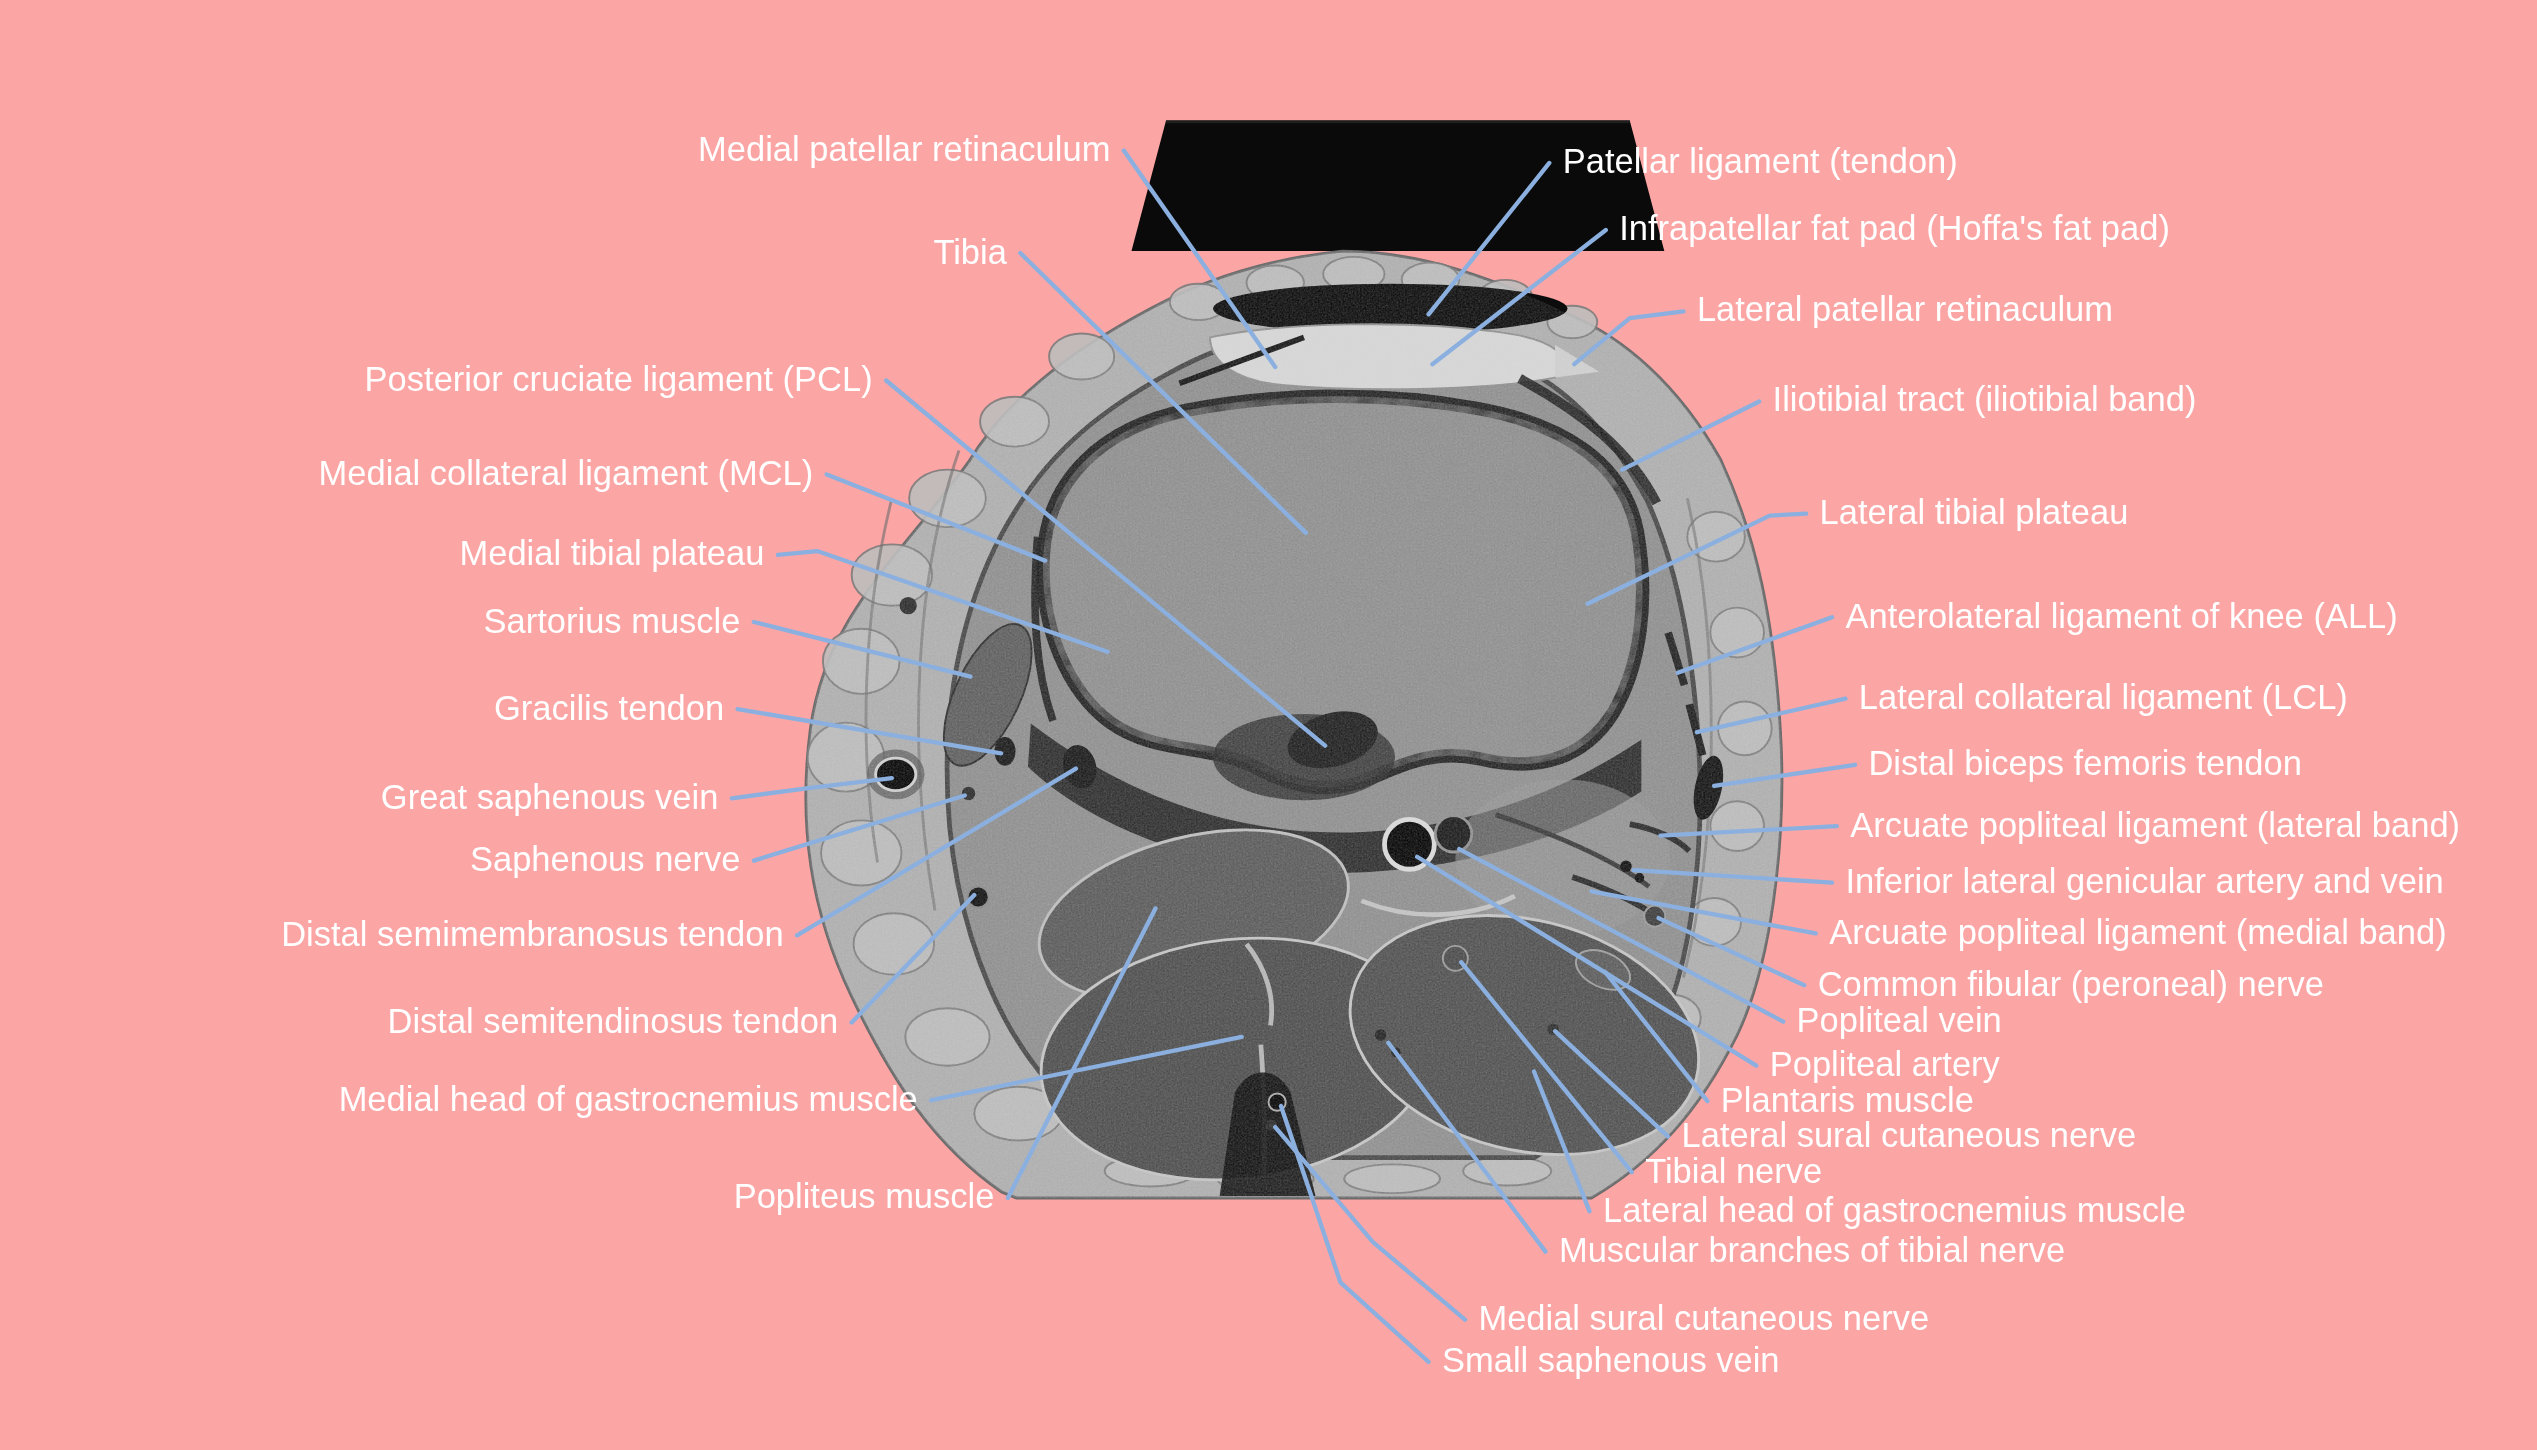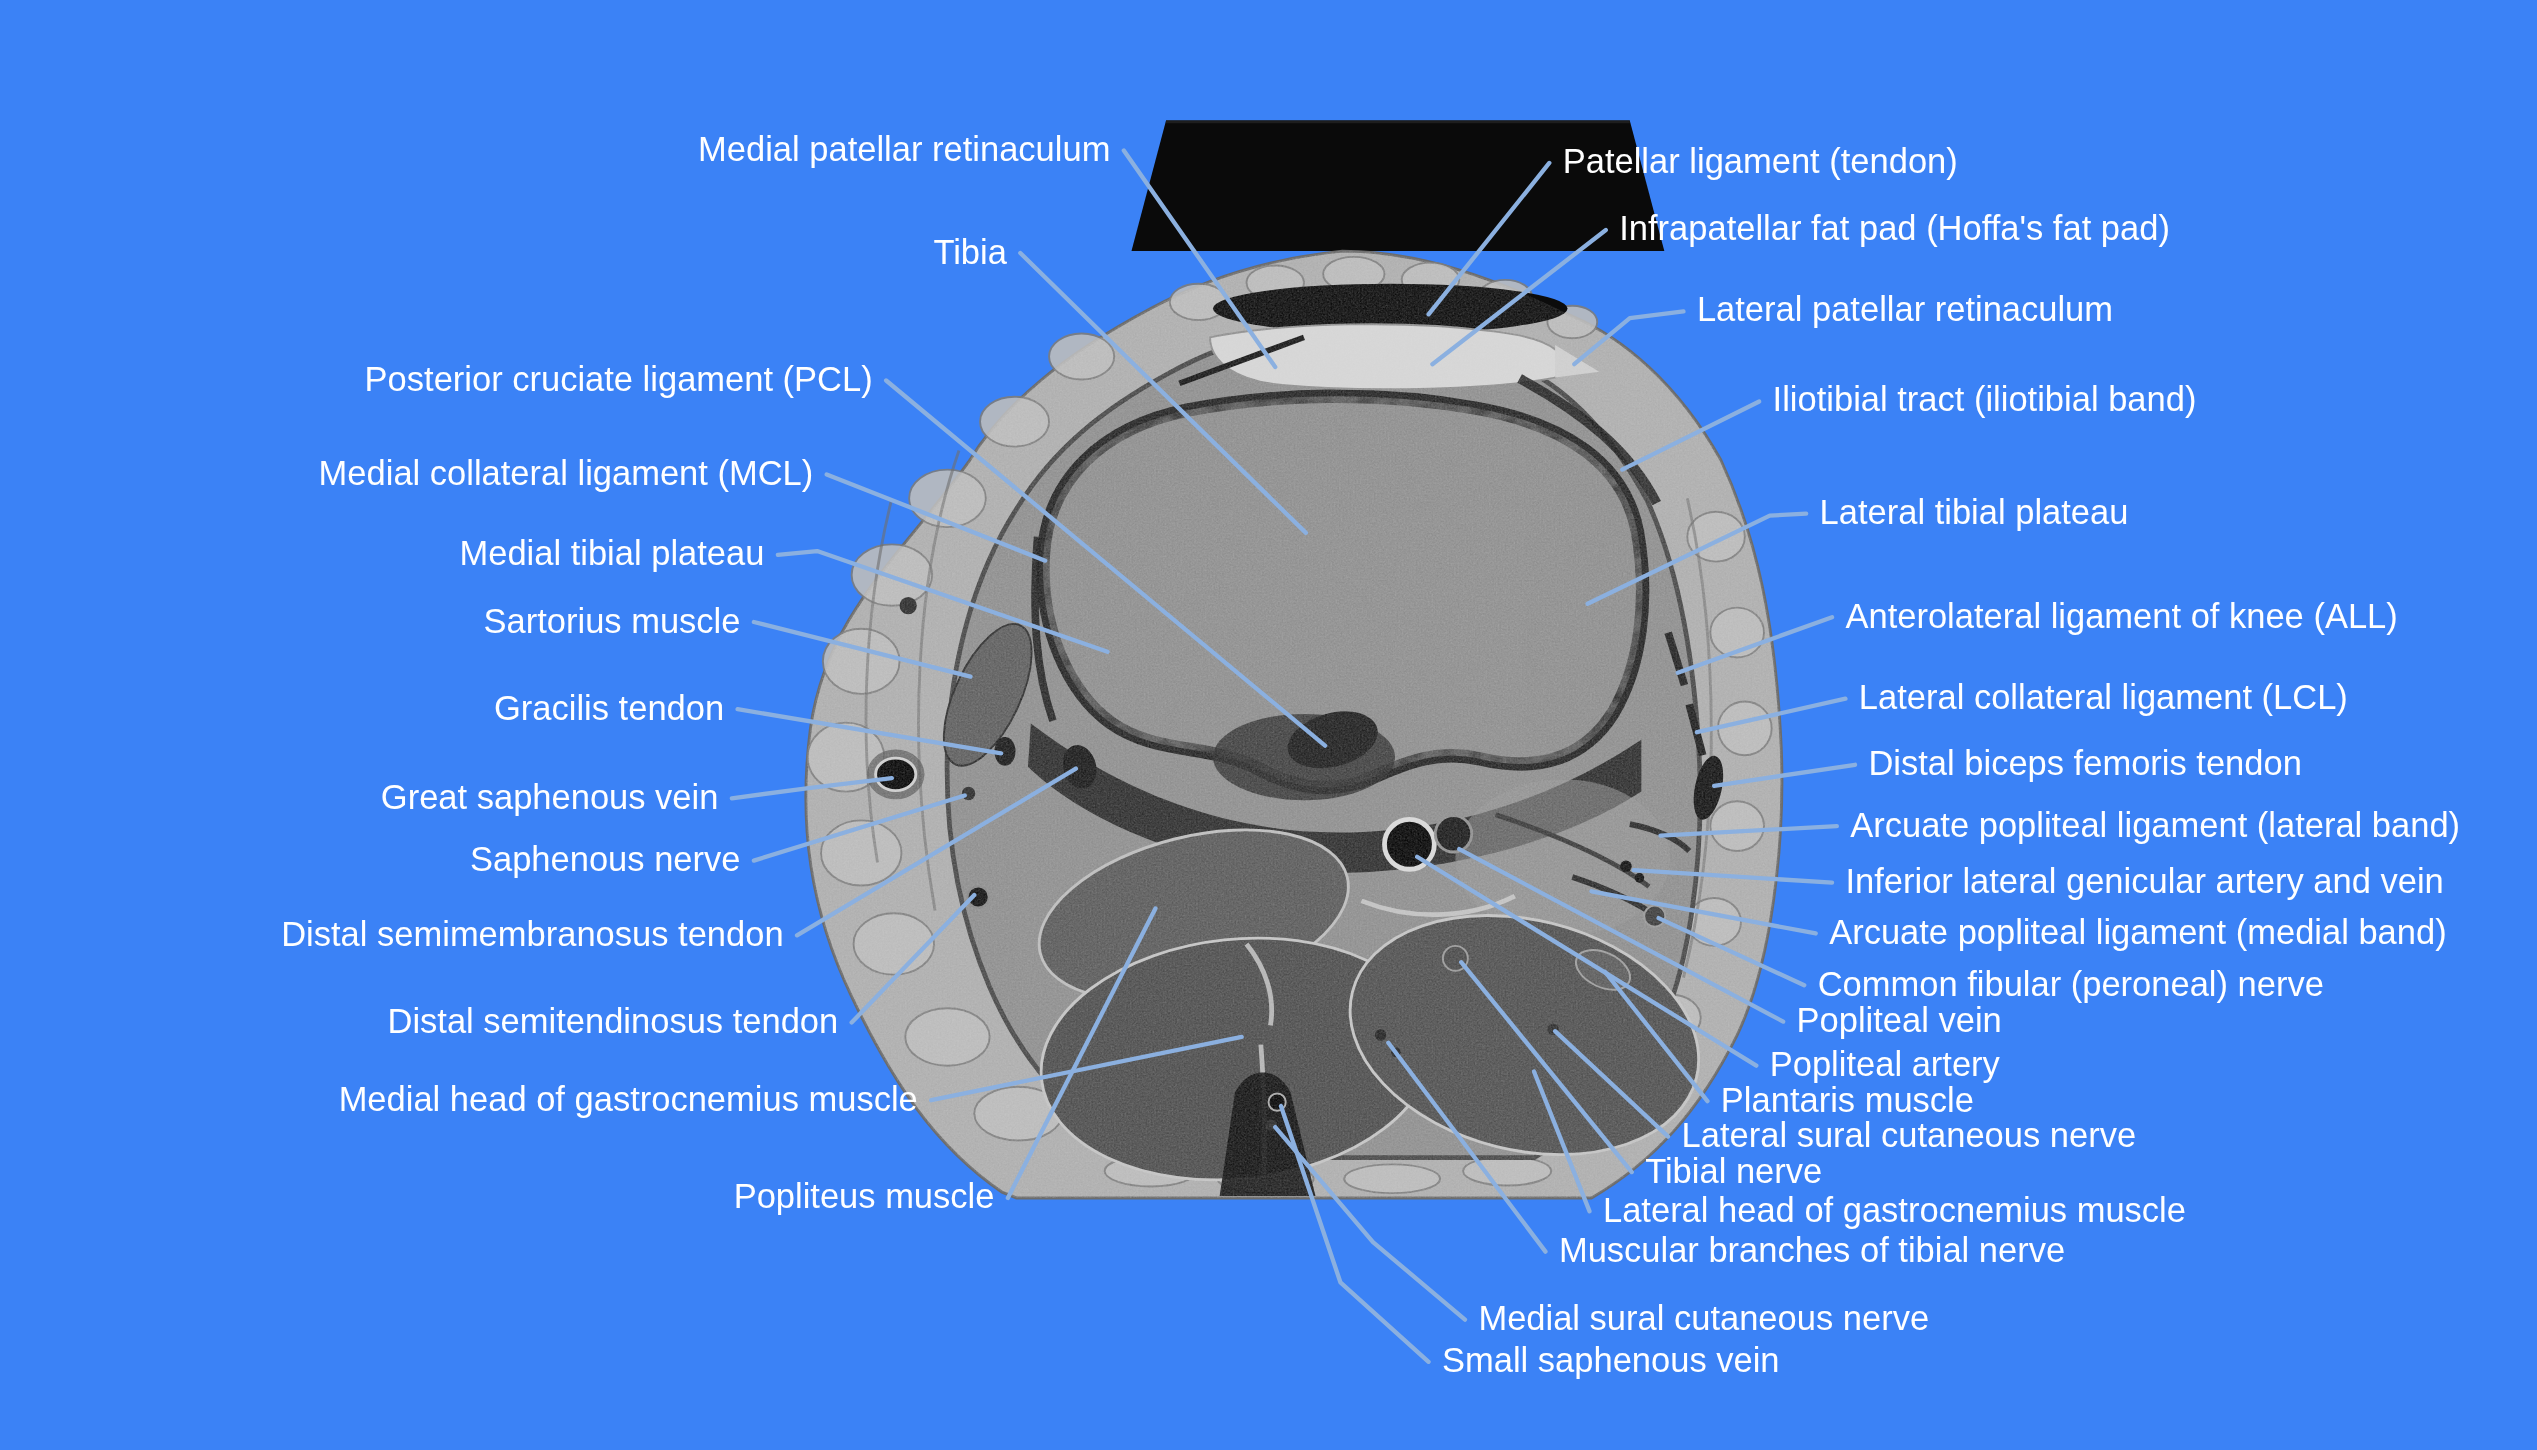--- a/index.html
+++ b/index.html
@@ -6,21 +6,21 @@
   #stage{position:relative;width:2538px;height:1450px;background:#000;overflow:hidden;}
   svg{position:absolute;left:0;top:0;}
   .lbl{font-family:"Liberation Sans", sans-serif;font-size:36px;fill:#ffffff;}
   .lbl.left{text-anchor:end;}
   .lbl.right{text-anchor:start;}
   .leader{fill:none;stroke-width:4.5;stroke-linecap:round;stroke-linejoin:round;}
 </style>
 </head>
 <body>
 
-<div id="stage" style="background: #3b82f6;">
+<div id="stage" style="background: #fca5a5;">
 <svg id="scene" width="2538" height="1450" viewBox="0 0 2647 1513" xmlns="http://www.w3.org/2000/svg">
   <defs>
     <filter id="trabecular" x="-10%" y="-10%" width="120%" height="120%">
       <feTurbulence type="fractalNoise" baseFrequency="0.045 0.06" numOctaves="3" seed="7" stitchTiles="stitch"></feTurbulence>
       <feColorMatrix type="matrix" values="0 0 0 0 0.28  0 0 0 0 0.28  0 0 0 0 0.28  0.9 0.9 0.9 0 -0.55"></feColorMatrix>
     </filter>
     <filter id="grain" x="-5%" y="-5%" width="110%" height="110%">
       <feTurbulence type="fractalNoise" baseFrequency="0.55" numOctaves="2" seed="11" stitchTiles="stitch"></feTurbulence>
       <feColorMatrix type="matrix" values="0 0 0 0 0.75  0 0 0 0 0.75  0 0 0 0 0.75  0.5 0.5 0.5 0 -0.45"></feColorMatrix>
     </filter>

